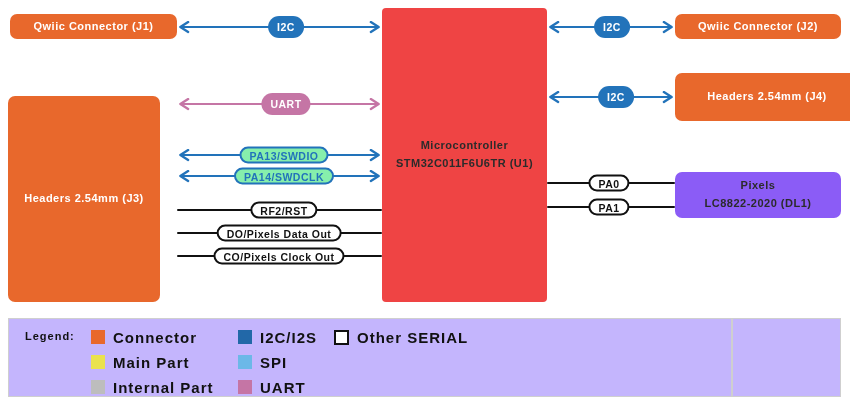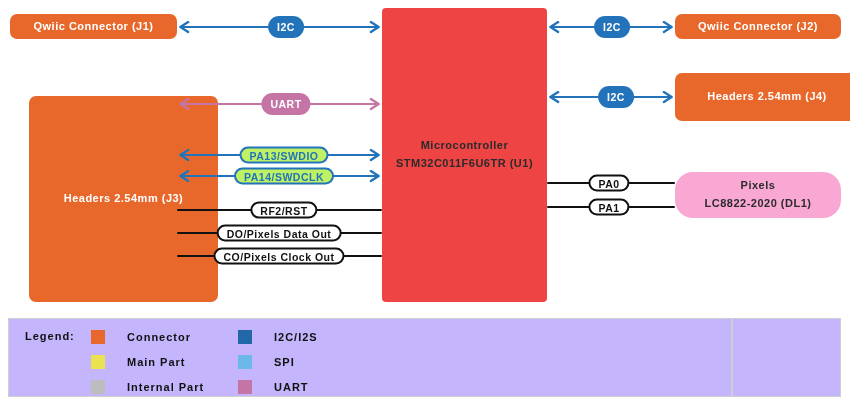--- a/index.html
+++ b/index.html
@@ -5,38 +5,38 @@
   html,body{margin:0;padding:0;background:#fff}
   .canvas{position:relative;width:850px;height:403px;background:#ffffff;
           font-family:Liberation Sans, sans-serif;overflow:hidden}
 
   
   .block{position:absolute;display:flex;flex-direction:column;align-items:center;justify-content:center;
          text-align:center;font-weight:bold;font-size:11px;letter-spacing:0.5px;line-height:1.6;
          border-radius:7px}
   .block--connector{background:#E8682C;color:#ffffff}
   .block--main{background:#ef4444;color:#2b2b2b;border-radius:4px}
-  .block--internal{background:#f9a8d4;color:#2b2b2b;border-radius:18px}
+  .block--internal{background:#8b5cf6;color:#2b2b2b;border-radius:7px}
 
   
   .link{position:absolute;overflow:visible}
   .wire{position:absolute;height:2px;background:#111;border-radius:2px}
   .pill{position:absolute;transform:translate(-50%,-50%);font-weight:bold;font-size:10.5px;
         letter-spacing:0.5px;padding:5px 9px;border-radius:11px;white-space:nowrap;z-index:2}
   .pill--solid-blue{background:#2273BA;color:#fff}
   .pill--solid-pink{background:#C575A5;color:#fff}
-  .pill--outline-blue{background:#bef264;color:#2273BA;border:2px solid #2273BA;padding:0.5px 8px}
+  .pill--outline-blue{background:#86efac;color:#2273BA;border:2px solid #2273BA;padding:0.5px 8px}
   .pill--outline-black{background:#fff;color:#111;border:2px solid #111;padding:0.5px 8px}
 
   
   .legend{position:absolute;left:8px;top:318px;width:833px;height:79px;
           border:1.5px solid #cfcfcf;background:#c4b5fd;box-sizing:border-box}
   .legend-title{position:absolute;left:16px;top:11px;font-weight:bold;font-size:11px;letter-spacing:1px;color:#111}
-  .legend-item{position:absolute;display:flex;align-items:center;gap:22px;
-               font-weight:bold;font-size:11px;letter-spacing:1px;color:#111;height:14px}
+  .legend-item{position:absolute;display:flex;align-items:center;gap:8px;
+               font-weight:bold;font-size:15px;letter-spacing:1px;color:#111;height:14px}
   .swatch{width:14px;height:14px;flex:0 0 auto}
   .swatch--connector{background:#E8682C}
   .swatch--main-part{background:#EAE24E}
   .swatch--internal-part{background:#BDBDBD}
   .swatch--i2c{background:#2268A8}
   .swatch--spi{background:#6CB8E8}
   .swatch--uart{background:#C575A5}
   .swatch--other-serial{background:#fff;border:2px solid #111;width:11px;height:11px}
   .legend-divider{position:absolute;left:722px;top:0;width:1.5px;height:100%;background:#cfcfcf}
 
@@ -59,21 +59,21 @@
       <marker id="ah-pink" viewBox="0 0 10 10" refX="7.5" refY="5" markerWidth="6.5" markerHeight="6.5" orient="auto-start-reverse">
         <path d="M2,1.2 L8,5 L2,8.8" fill="none" stroke="#C575A5" stroke-width="1.8" stroke-linecap="round" stroke-linejoin="round"></path>
       </marker>
     </defs>
   </svg>
 
   <div class="block block--connector" style="left:10px;top:14px;width:167px;height:25px">
     <span>Qwiic Connector (J1)</span>
   </div>
 
-  <div class="block block--connector" style="left:29px;top:96px;width:189px;height:206px">
+  <div class="block block--connector" style="left:8px;top:96px;width:152px;height:206px">
     <span>Headers 2.54mm (J3)</span>
   </div>
 
   <div class="block block--main" style="left:382px;top:8px;width:165px;height:294px">
     <span>Microcontroller</span>
     <span>STM32C011F6U6TR (U1)</span>
   </div>
 
   <div class="block block--connector" style="left:675px;top:14px;width:166px;height:25px">
     <span>Qwiic Connector (J2)</span>
@@ -155,18 +155,22 @@
     </div>
     <div class="legend-item" style="left:229px;top:36px">
       <span class="swatch swatch--spi"></span>
       <span>SPI</span>
     </div>
     <div class="legend-item" style="left:229px;top:61px">
       <span class="swatch swatch--uart"></span>
       <span>UART</span>
     </div>
 
+    <div class="legend-item" style="left:325px;top:11px">
+      <span class="swatch swatch--other-serial"></span>
+      <span>Other SERIAL</span>
+    </div>
 
     <div class="legend-divider"></div>
 
   </div>
 
 </div>
 
 </body></html>

